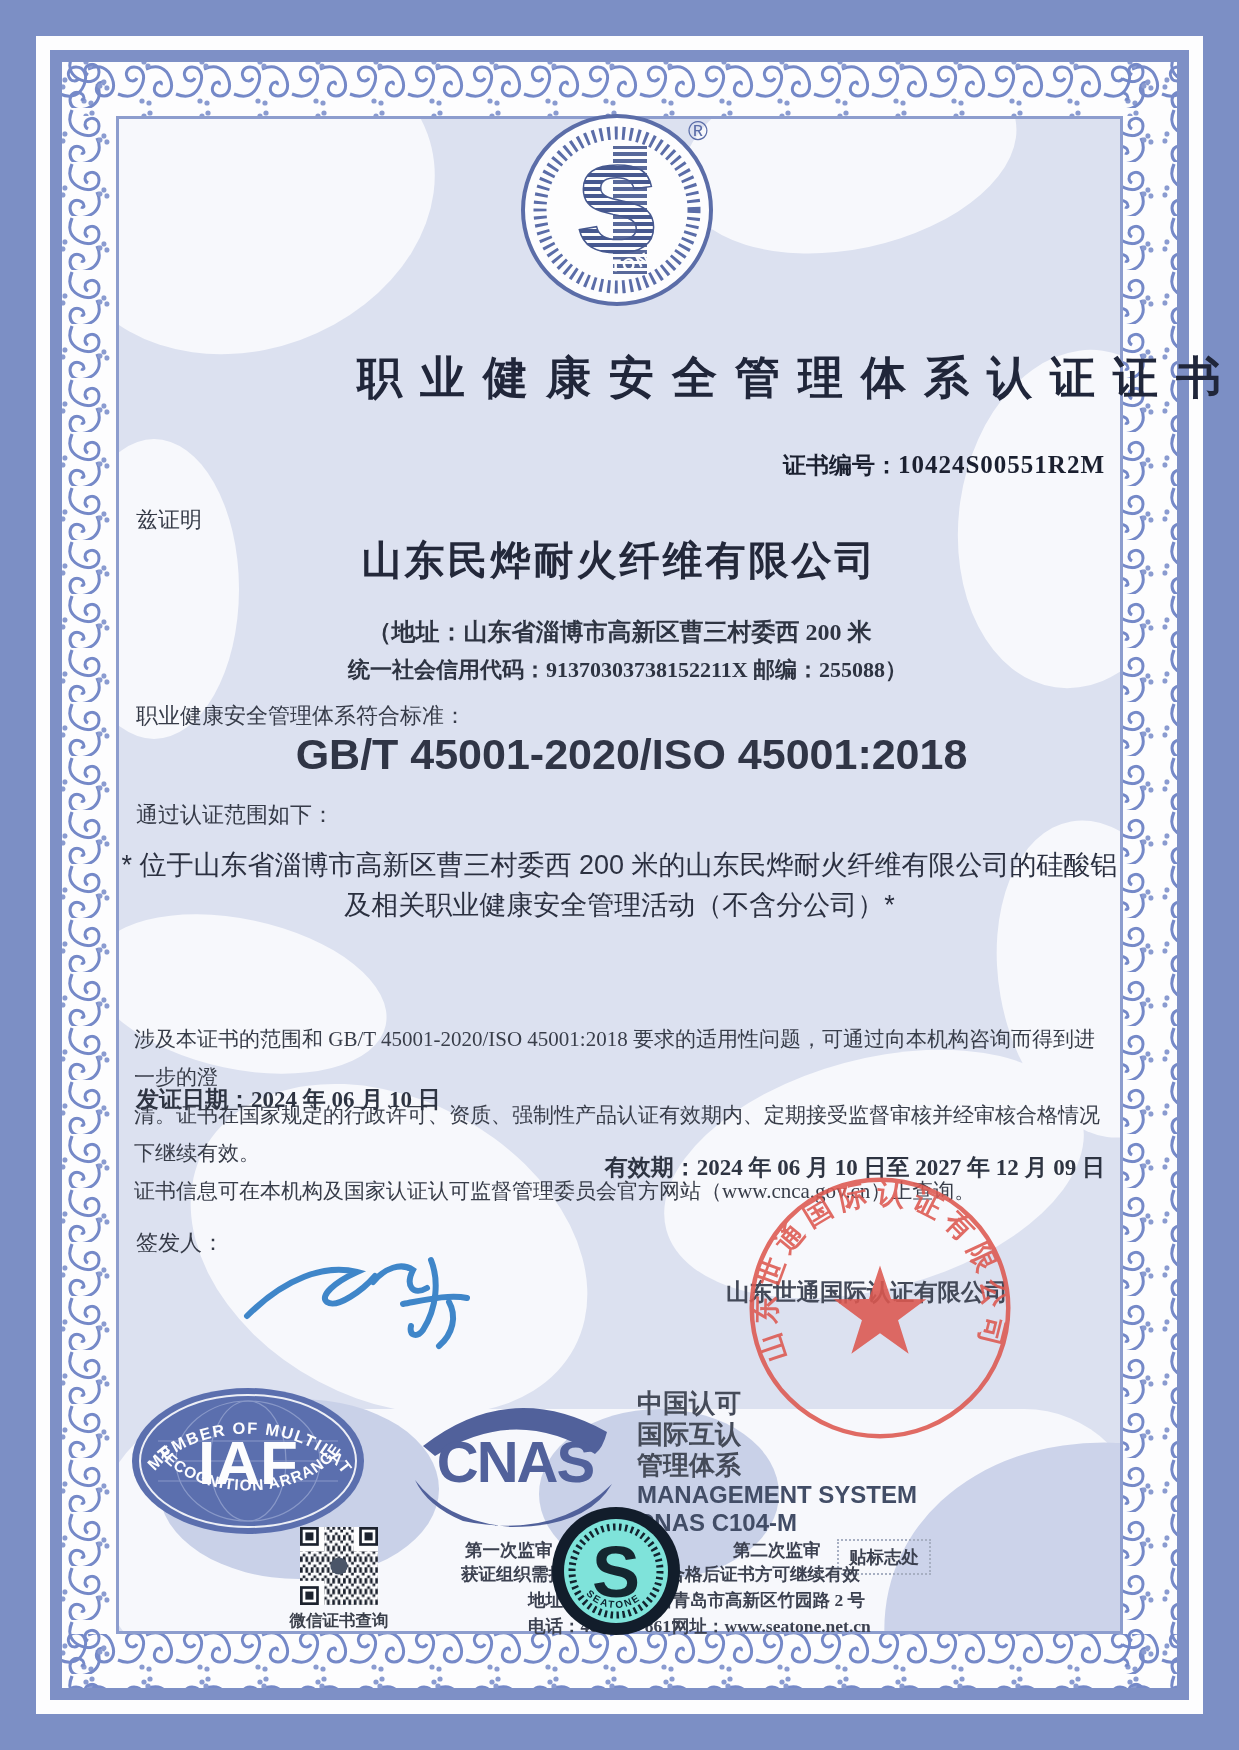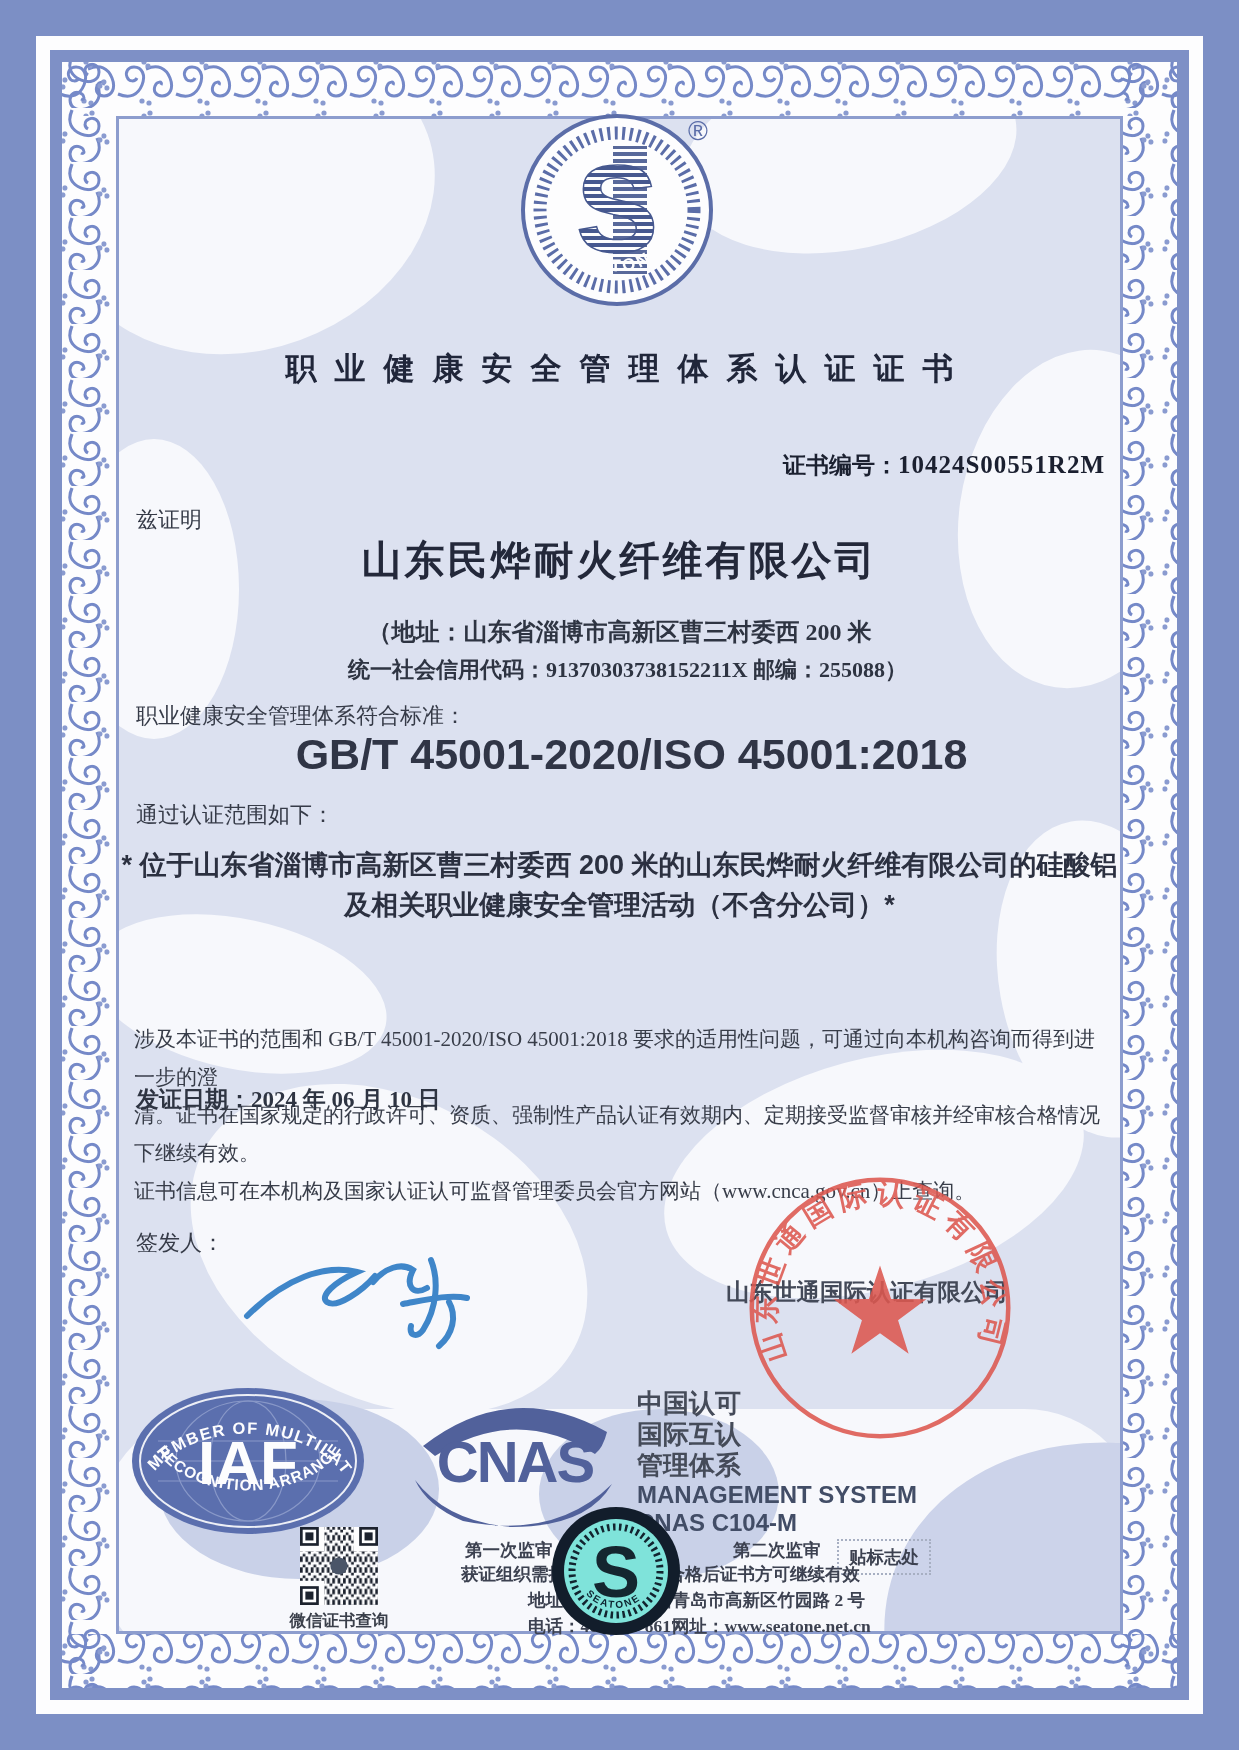--- a/index.html
+++ b/index.html
@@ -9,32 +9,32 @@
   
   .mat{position:absolute;inset:36px;background:#fdfdfe;}
   .band1{position:absolute;inset:50px;border:12px solid #7e90c6;}
   .band2{position:absolute;inset:116px;border:3px solid #8d9dce;}
   .interior{position:absolute;inset:119px;background:#dce1f0;overflow:hidden;}
   .blob{position:absolute;border-radius:50%;}
   .white{background:#f7f8fc;}
   .lav{background:#c9d1e8;}
   
   .content{position:absolute;inset:0;z-index:5;}
-  .title{left:0;right:0;top:348px;text-align:center;font-size:31px;font-weight:700;
+  .title{left:0;right:0;top:348px;text-align:right;font-size:45px;font-weight:700;
          letter-spacing:18px;text-indent:18px;color:#20263a;}
   .certno{top:450px;right:134px;font-size:23px;font-weight:600;color:#1b2030;}
   .certno b{font-size:25px;font-weight:700;letter-spacing:1px;}
   .lbl{font-size:22px;color:#363b48;}
   .company{left:0;right:0;top:533px;text-align:center;font-size:40px;font-weight:700;
            font-family:"Liberation Sans",sans-serif;letter-spacing:3px;color:#23283a;}
   .addr{left:0;right:0;top:616px;text-align:center;font-size:24px;font-weight:600;color:#2e3442;}
   .credit{left:0;right:0;top:655px;text-align:center;font-size:22px;font-weight:600;color:#2e3442;margin-left:16px;}
   .standard{left:0;right:0;top:730px;text-align:center;font-size:43px;font-weight:600;
             font-family:"Liberation Sans",sans-serif;color:#303546;margin-left:24px;}
-  .scope{left:70px;right:70px;top:845px;text-align:center;font-size:27px;font-weight:700;
+  .scope{left:70px;right:70px;top:845px;text-align:center;font-size:27px;font-weight:400;
          font-family:"Liberation Sans",sans-serif;line-height:40px;color:#2b3040;}
   .legal{left:134px;width:980px;top:1020px;font-size:21px;line-height:38px;color:#383d49;}
   .dates{font-size:23px;font-weight:600;color:#2e3442;}
   .stampco{font-size:23.5px;font-weight:600;color:#434958;}
   .accr-zh{font-size:26px;line-height:31px;font-weight:600;color:#454b59;
            font-family:"Liberation Sans",sans-serif;}
   .accr-en{font-size:24px;font-weight:700;color:#424d66;font-family:"Liberation Sans",sans-serif;}
   .small{font-size:17.5px;font-weight:600;color:#3c4150;}
   .stickerbox{border:2px dotted #a7afc2;padding:4px 10px;font-size:17.5px;font-weight:600;color:#3c4150;margin-top:11px;}
   .qrcap{font-size:16.5px;font-weight:600;color:#3a3f4a;text-align:center;}
@@ -143,20 +143,21 @@
       <div>及相关职业健康安全管理活动（不含分公司）*</div>
     </div>
 
     <div class="abs legal">
       <div>涉及本证书的范围和 GB/T 45001-2020/ISO 45001:2018 要求的适用性问题，可通过向本机构咨询而得到进一步的澄</div>
       <div>清。证书在国家规定的行政许可、资质、强制性产品认证有效期内、定期接受监督审核并经审核合格情况下继续有效。</div>
       <div>证书信息可在本机构及国家认证认可监督管理委员会官方网站（www.cnca.gov.cn）上查询。</div>
     </div>
 
     <div class="abs dates" style="left:136px;top:1084px">发证日期：2024 年 06 月 10 日</div>
+    <div class="abs dates" style="right:134px;top:1152px">有效期：2024 年 06 月 10 日至 2027 年 12 月 09 日</div>
 
     <div class="abs lbl" style="left:136px;top:1228px">签发人：</div>
 
     <svg class="abs" style="left:235px;top:1238px" width="300" height="120" viewBox="0 0 300 120">
       <g fill="none" stroke="#3f86c9" stroke-width="6" stroke-linecap="round">
         <path d="M12,78 C50,40 90,26 122,34 C100,44 84,58 92,64 C102,71 128,52 140,38"></path>
         <path d="M138,44 C150,30 166,24 178,32 C170,48 178,58 192,50"></path>
         <path d="M196,22 C204,42 202,70 188,92 C182,100 174,98 176,88"></path>
         <path d="M168,66 C190,62 214,56 232,60"></path>
         <path d="M214,64 C222,78 218,96 204,108"></path>

